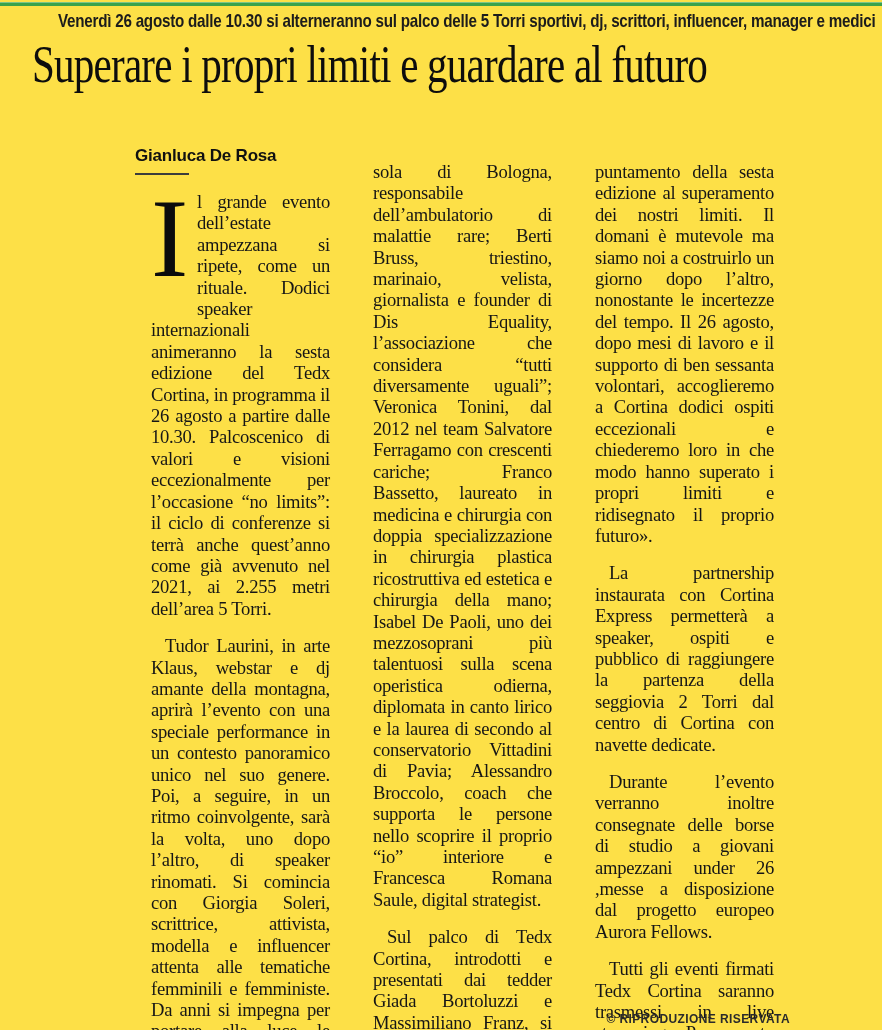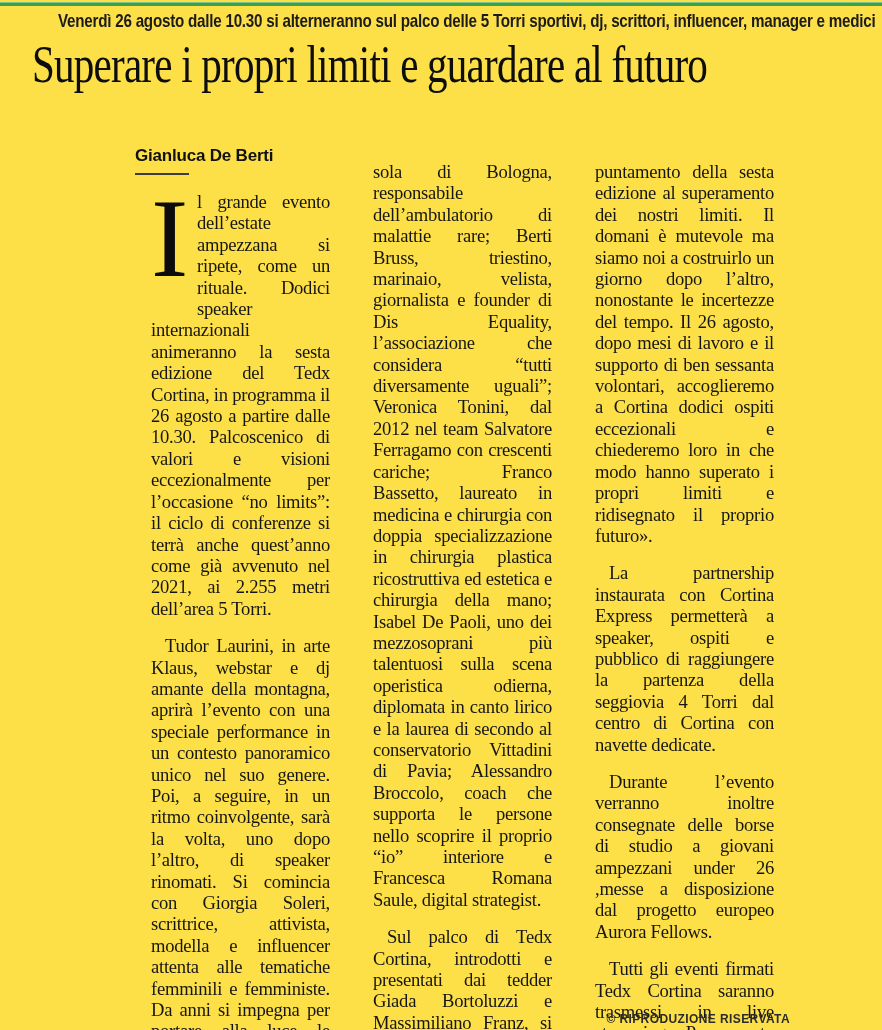--- a/index.html
+++ b/index.html
@@ -129,35 +129,35 @@
     <span class="kicker-inner">Venerdì 26 agosto dalle 10.30 si alterneranno sul palco delle 5 Torri sportivi, dj, scrittori, influencer, manager e medici</span>
   </div>
 
   <h1 class="headline" style="margin:12px;">
     <span class="hl-line"><span class="hl-inner">Superare i propri limiti e guardare al futuro</span></span>
   </h1>
 
   <div class="article">
 
     <div class="col">
-      <div class="byline">Gianluca De Berti</div>
+      <div class="byline">Gianluca De Rosa</div>
       <div class="byline-rule"></div>
       <p class="para cont"><span class="dropcap">I</span><span>l grande evento dell’estate ampezzana si ripete, come un rituale. Dodici speaker internazionali animeranno la sesta edizione del Tedx Cortina, in programma il 26 agosto a partire dalle 10.30. Palcoscenico di valori e visioni eccezionalmente per l’occasione “no limits”: il ciclo di conferenze si terrà anche quest’anno come già avvenuto nel 2021, ai 2.255 metri dell’area 5 Torri.</span></p>
       <p class="para">Tudor Laurini, in arte Klaus, webstar e dj amante della montagna, aprirà l’evento con una speciale performance in un contesto panoramico unico nel suo genere. Poi, a seguire, in un ritmo coinvolgente, sarà la volta, uno dopo l’altro, di speaker rinomati. Si comincia con Giorgia Soleri, scrittrice, attivista, modella e influencer attenta alle tematiche femminili e femministe. Da anni si impegna per portare alla luce le cosiddette “malattie invisibili” ed è nota al grande pubblico anche per via del fidanzamento con il frontman dei Maneskin Damiano David. E poi ancora Dario Costa, atleta aviatore italiano; Giulio Biondi, divulgatore e nutrizionista; René De Silvestro, atleta paralimpico di sci, padrone di casa essendo cresciuto a due passi da Cortina (San Vito di Cadore); Isabella Mandelli, general manager di Stryker Italia, multinazionale americana nel settore dell’ortopedia; Chiara Locatelli, pediatra neonatologa presso l’ospedale Sant’Or-</p>
     </div>
 
     <div class="col">
       <p class="para cont">sola di Bologna, responsabile dell’ambulatorio di malattie rare; Berti Bruss, triestino, marinaio, velista, giornalista e founder di Dis Equality, l’associazione che considera “tutti diversamente uguali”; Veronica Tonini, dal 2012 nel team Salvatore Ferragamo con crescenti cariche; Franco Bassetto, laureato in medicina e chirurgia con doppia specializzazione in chirurgia plastica ricostruttiva ed estetica e chirurgia della mano; Isabel De Paoli, uno dei mezzosoprani più talentuosi sulla scena operistica odierna, diplomata in canto lirico e la laurea di secondo al conservatorio Vittadini di Pavia; Alessandro Broccolo, coach che supporta le persone nello scoprire il proprio “io” interiore e Francesca Romana Saule, digital strategist.</p>
       <p class="para">Sul palco di Tedx Cortina, introdotti e presentati dai tedder Giada Bortoluzzi e Massimiliano Franz, si avvicenderanno uomini e donne per raccontare la propria storia. L’evento si svolgerà all’insegna della sostenibilità e dell’inclusività: oltre a favorire la mobilità sostenibile dei partecipanti con Cortina Express, sarà interamente plastic free e carbon neutral mentre i talk saranno tradotti nella lingua dei segni lis.</p>
 
     </div>
 
     <div class="col">
       <p class="para cont">puntamento della sesta edizione al superamento dei nostri limiti. Il domani è mutevole ma siamo noi a costruirlo un giorno dopo l’altro, nonostante le incertezze del tempo. Il 26 agosto, dopo mesi di lavoro e il supporto di ben sessanta volontari, accoglieremo a Cortina dodici ospiti eccezionali e chiederemo loro in che modo hanno superato i propri limiti e ridisegnato il proprio futuro».</p>
-      <p class="para">La partnership instaurata con Cortina Express permetterà a speaker, ospiti e pubblico di raggiungere la partenza della seggiovia 4 Torri dal centro di Cortina con navette dedicate.</p>
+      <p class="para">La partnership instaurata con Cortina Express permetterà a speaker, ospiti e pubblico di raggiungere la partenza della seggiovia 2 Torri dal centro di Cortina con navette dedicate.</p>
       <p class="para">Durante l’evento verranno inoltre consegnate delle borse di studio a giovani ampezzani under 26 ,messe a disposizione dal progetto europeo Aurora Fellows.</p>
       <p class="para">Tutti gli eventi firmati Tedx Cortina saranno trasmessi in live streaming. Per quanto riguarda l’accesso all’area, fino al 25 agosto, sulla pagina Eventbrite di Tedx Cortina sarà possibile acquistare i biglietti per partecipare all’evento scegliendo un pacchetto a scelta tra quelli disponibili. Il prezzo per ogni ticket oscilla tra i 35 ed i 50 euro.</p>
 
     </div>
 
   </div>
 
   <div class="footer-rights">© RIPRODUZIONE RISERVATA</div>
 
 </div>

